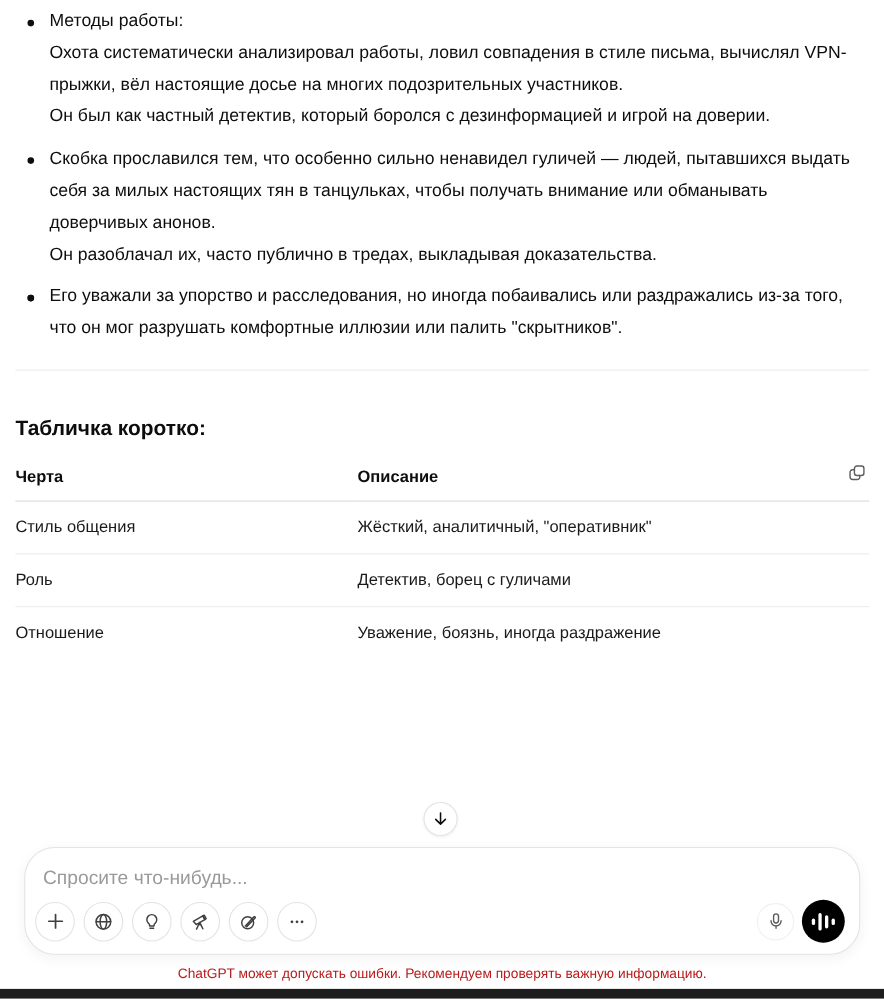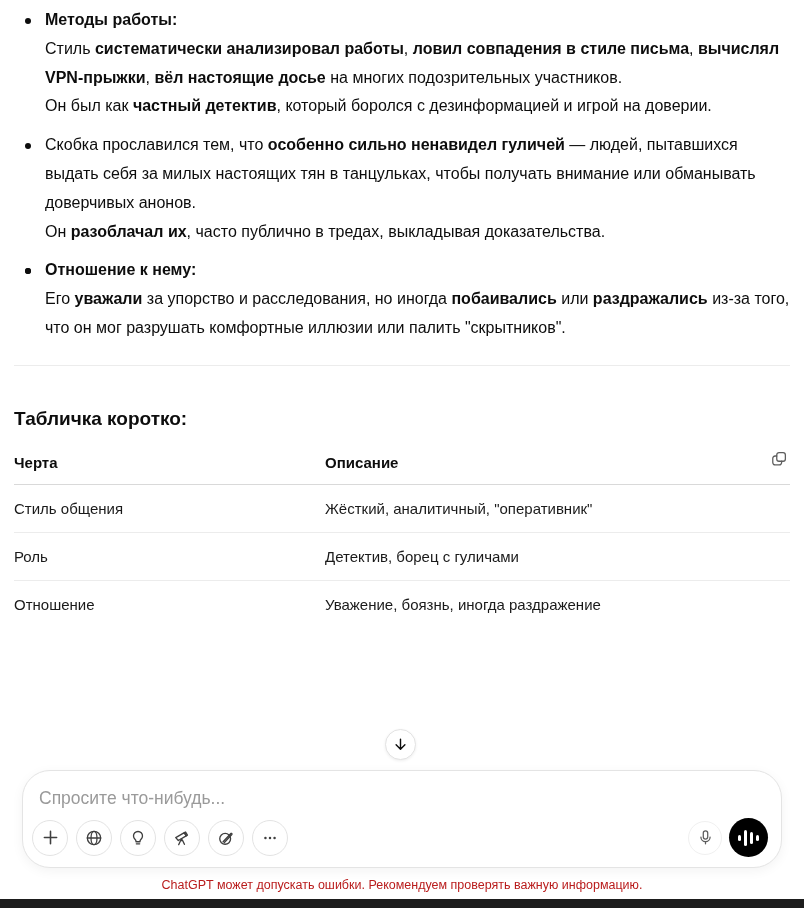--- a/index.html
+++ b/index.html
@@ -15,21 +15,21 @@
 
   
   ul.bullets { list-style:none; }
   ul.bullets > li { position:relative; padding-left:31px; margin-bottom:10px; font-size:16px; line-height:28.8px; }
   ul.bullets > li:last-child { margin-bottom:0; }
   ul.bullets > li .dot {
     position:absolute; left:11px; top:11.5px;
     width:6px; height:6px; border-radius:50%; background:#0d0d0d;
   }
   ul.bullets p { margin:0; }
-  strong, .li-title { font-weight:700; }
+  strong, .li-title { font-weight:400; }
 
   hr.divider { border:none; border-top:1px solid #ececec; margin:22px 0 0 0; }
 
   h2.table-heading { font-size:19px; font-weight:700; margin:40px 0 0 0; line-height:26px; }
 
   .table-wrap { position:relative; margin-top:14px; }
   .copy-btn {
     position:absolute; right:0; top:2px;
     width:22px; height:22px; border:none; background:transparent; cursor:pointer;
     color:#5d5d5d; display:flex; align-items:center; justify-content:center;
@@ -102,34 +102,33 @@
   svg { display:block; }
 </style>
 </head>
 <body>
 
 <div class="content">
   <ul class="bullets">
     <li>
       <span class="dot"></span>
       <p><strong class="li-title">Методы работы:</strong></p>
-      <p><span>Стиль </span><strong>систематически анализировал работы</strong><span>, </span><strong>ловил совпадения в стиле письма</strong><span>, </span><strong>вычислял VPN-прыжки</strong><span>, </span><strong>вёл настоящие досье</strong><span> на многих подозрительных участников.</span></p>
+      <p><span>Охота </span><strong>систематически анализировал работы</strong><span>, </span><strong>ловил совпадения в стиле письма</strong><span>, </span><strong>вычислял VPN-прыжки</strong><span>, </span><strong>вёл настоящие досье</strong><span> на многих подозрительных участников.</span></p>
       <p><span>Он был как </span><strong>частный детектив</strong><span>, который боролся с дезинформацией и игрой на доверии.</span></p>
     </li>
     <li>
       <span class="dot"></span>
       <p><span>Скобка прославился тем, что </span><strong>особенно сильно ненавидел гуличей</strong><span> — людей, пытавшихся выдать себя за милых настоящих тян в танцульках, чтобы получать внимание или обманывать доверчивых анонов.</span></p>
       <p><span>Он </span><strong>разоблачал их</strong><span>, часто публично в тредах, выкладывая доказательства.</span></p>
     </li>
     <li>
       <span class="dot"></span>
     </li>
     <li>
       <span class="dot"></span>
-      <p><strong class="li-title">Отношение к нему:</strong></p>
       <p><span>Его </span><strong>уважали</strong><span> за упорство и расследования, но иногда </span><strong>побаивались</strong><span> или </span><strong>раздражались</strong><span> из-за того, что он мог разрушать комфортные иллюзии или палить "скрытников".</span></p>
     </li>
   </ul>
 
   <hr class="divider">
 
   <h2 class="table-heading">Табличка коротко:</h2>
 
   <div class="table-wrap">
     <button class="copy-btn">

